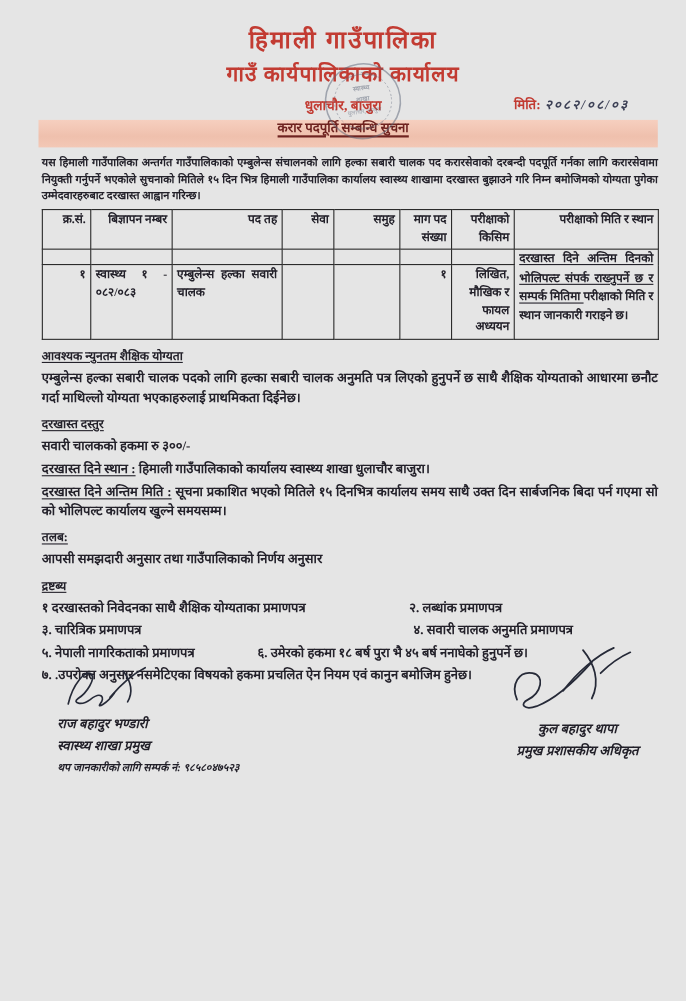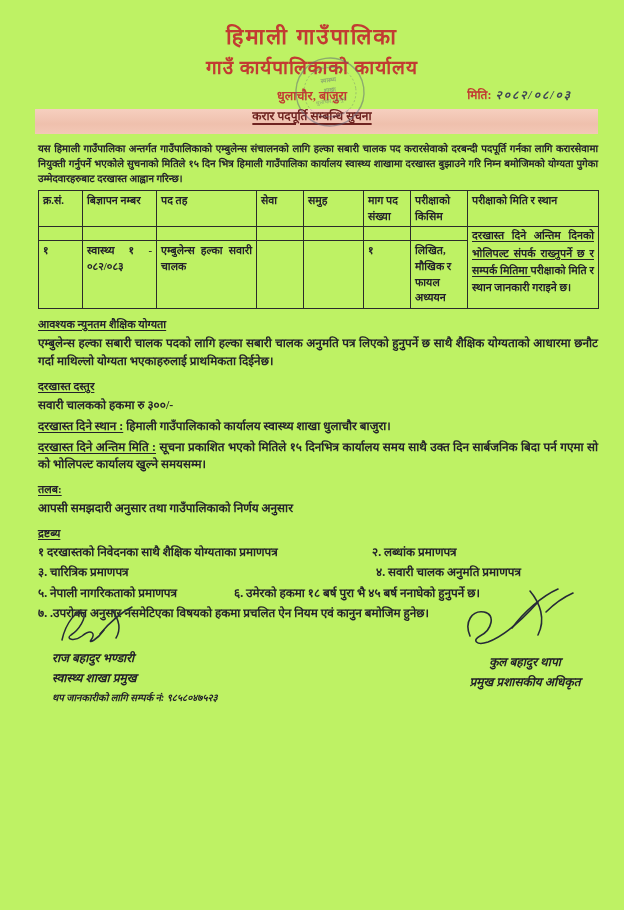--- a/index.html
+++ b/index.html
@@ -1,18 +1,18 @@
 <!DOCTYPE html>
 <html><head>
 <meta charset="utf-8">
 <style>
   html,body{margin:0;padding:0;background:#ffffff;}
   .page{
     width:624px;height:910px;position:relative;overflow:hidden;
-    background:#bef264;
+    background:#e5e5e5;
     color:#23212a;
     font-family:"Liberation Serif","DejaVu Serif",serif;
   }
   
   .header{padding-top:20px;text-align:center;position:relative;z-index:2;}
   .org1{color:#c23b32;font-size:22px;font-weight:700;letter-spacing:2px;}
   .org2{color:#c23b32;font-size:19px;font-weight:700;margin-top:4px;letter-spacing:1px;font-family:Liberation Serif, serif;}
   .org3{color:#c23b32;font-size:12.5px;font-weight:700;margin-top:7px;}
   .date-line{position:absolute;top:86px;right:52px;font-size:12px;font-weight:700;z-index:3;}
   .date-label{color:#c23b32;margin-right:4px;}
@@ -23,21 +23,21 @@
   .band{position:absolute;left:35px;right:26px;top:2px;height:25px;
         background:linear-gradient(180deg,#f6cfbf 0%,#efc0ad 60%,#f3c8b6 100%);}
   .doc-title{position:absolute;left:0;right:0;top:0;text-align:center;
         color:#6f2320;font-size:12px;font-weight:700;
         text-decoration:underline;text-decoration-thickness:2px;text-underline-offset:3px;}
   
   .intro{margin:6px 26px 4px 38px;font-size:10px;font-weight:600;line-height:1.5;text-align:justify;}
   
   table{border-collapse:collapse;margin-left:38px;width:560px;table-layout:fixed;}
   th,td{border:1.4px solid #2b2b2b;font-size:10.8px;font-weight:700;
-        vertical-align:top;padding:2px 4px;text-align:left;line-height:1.45;color:#23212a;}
+        vertical-align:top;padding:2px 4px;text-align:right;line-height:1.45;color:#23212a;}
   th{font-weight:700;}
   tr.thin-row td{height:13px;padding:0 4px;}
   tr.data-row td{height:62px;}
   .note-cell{text-align:justify;line-height:1.6;padding:3px 5px;}
   .note-underline{text-decoration:underline;text-underline-offset:2px;}
   .cell-justify{text-align:justify;}
   
   .section{margin:7px 26px 0 38px;font-size:11.8px;font-weight:600;line-height:1.5;}
   .h{font-weight:700;font-size:11px;text-decoration:underline;text-underline-offset:2px;margin-top:7px;}
   .section p{margin:3px 0;text-align:justify;}

